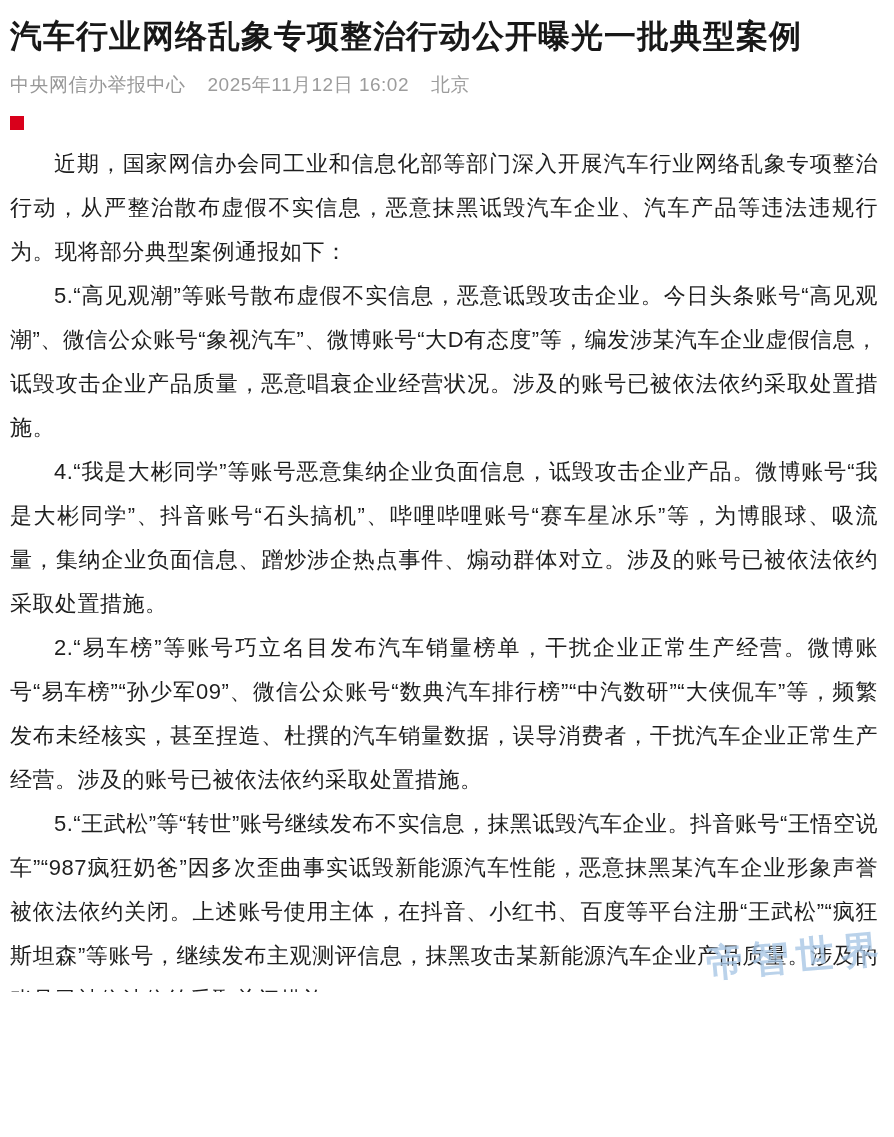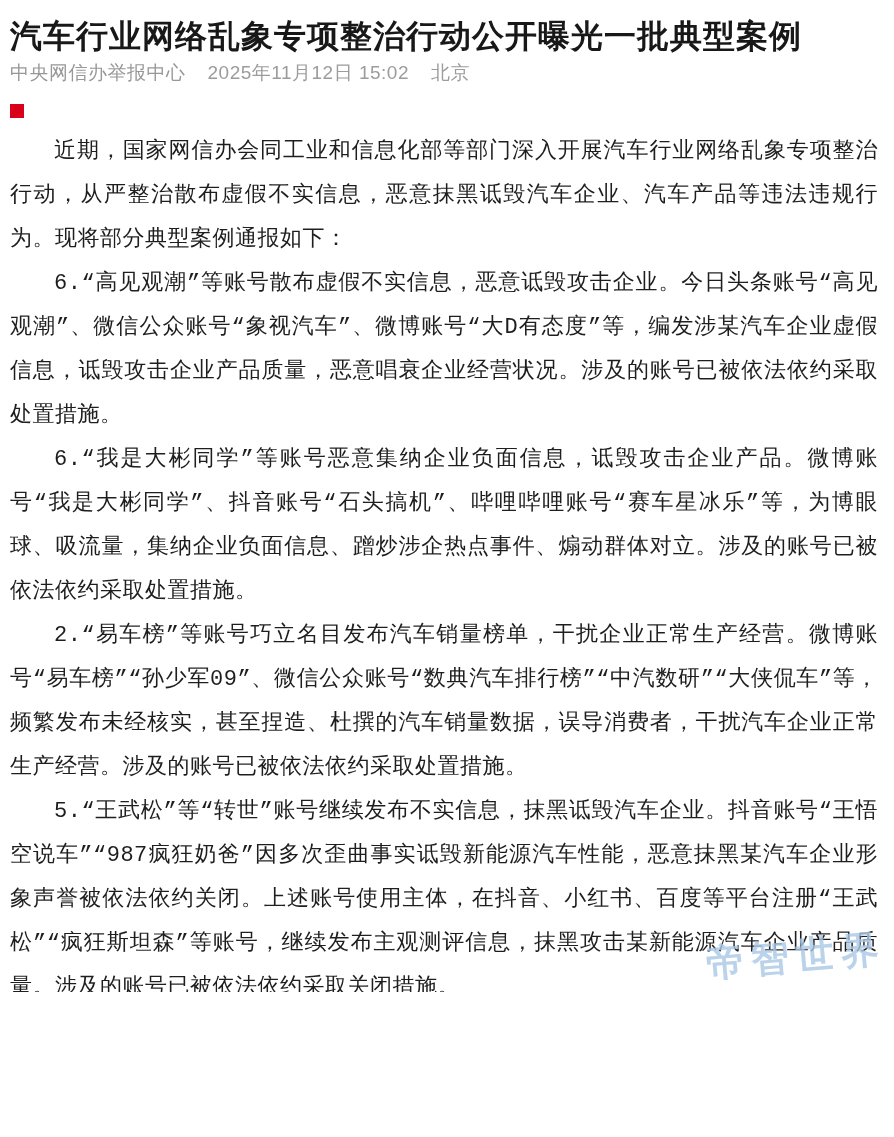--- a/index.html
+++ b/index.html
@@ -19,21 +19,21 @@
   }
   .title {
     margin: 0;
     font-size: 32px;
     line-height: 1.25;
     font-weight: 700;
     color: #181818;
     letter-spacing: 1px;
   }
   .byline {
-    margin-top: 4px;
+    margin-top: 16px;
     display: flex;
     align-items: flex-start;
     gap: 22px;
     font-size: 19px;
     color: #9c9c9c;
     letter-spacing: 0.5px;
   }
   .byline .author { color: #989898; }
   .marker {
     width: 14px;
@@ -43,21 +43,20 @@
   }
   .article-body { margin-top: 12px; }
   .article-body p {
     margin: 0;
     font-size: 22px;
     line-height: 44px;
     color: #1e1e1e;
     text-align: justify;
     text-indent: 2em;
     letter-spacing: 0.5px;
-    font-family: Liberation Mono, monospace;
   }
   .watermark {
     position: absolute;
     right: 8px;
     bottom: 10px;
     font-size: 38px;
     font-weight: 700;
     color: #aac8e6;
     letter-spacing: 7px;
     transform: rotate(-5deg);
@@ -68,29 +67,29 @@
 </style>
 </head>
 <body>
 
 <div class="page">
 
   <h1 class="title">汽车行业网络乱象专项整治行动公开曝光一批典型案例</h1>
 
   <div class="byline">
     <span class="author">中央网信办举报中心</span>
-    <span>2025年11月12日 15:02</span>
+    <span>2025年11月12日 16:02</span>
     <span>北京</span>
   </div>
 
   <div class="marker" style="background: rgb(217, 0, 27);"></div>
 
   <div class="article-body">
     <p>近期，国家网信办会同工业和信息化部等部门深入开展汽车行业网络乱象专项整治行动，从严整治散布虚假不实信息，恶意抹黑诋毁汽车企业、汽车产品等违法违规行为。现将部分典型案例通报如下：</p>
-    <p>6.“高见观潮”等账号散布虚假不实信息，恶意诋毁攻击企业。今日头条账号“高见观潮”、微信公众账号“象视汽车”、微博账号“大D有态度”等，编发涉某汽车企业虚假信息，诋毁攻击企业产品质量，恶意唱衰企业经营状况。涉及的账号已被依法依约采取处置措施。</p>
-    <p>6.“我是大彬同学”等账号恶意集纳企业负面信息，诋毁攻击企业产品。微博账号“我是大彬同学”、抖音账号“石头搞机”、哔哩哔哩账号“赛车星冰乐”等，为博眼球、吸流量，集纳企业负面信息、蹭炒涉企热点事件、煽动群体对立。涉及的账号已被依法依约采取处置措施。</p>
+    <p>5.“高见观潮”等账号散布虚假不实信息，恶意诋毁攻击企业。今日头条账号“高见观潮”、微信公众账号“象视汽车”、微博账号“大D有态度”等，编发涉某汽车企业虚假信息，诋毁攻击企业产品质量，恶意唱衰企业经营状况。涉及的账号已被依法依约采取处置措施。</p>
+    <p>4.“我是大彬同学”等账号恶意集纳企业负面信息，诋毁攻击企业产品。微博账号“我是大彬同学”、抖音账号“石头搞机”、哔哩哔哩账号“赛车星冰乐”等，为博眼球、吸流量，集纳企业负面信息、蹭炒涉企热点事件、煽动群体对立。涉及的账号已被依法依约采取处置措施。</p>
     <p>2.“易车榜”等账号巧立名目发布汽车销量榜单，干扰企业正常生产经营。微博账号“易车榜”“孙少军09”、微信公众账号“数典汽车排行榜”“中汽数研”“大侠侃车”等，频繁发布未经核实，甚至捏造、杜撰的汽车销量数据，误导消费者，干扰汽车企业正常生产经营。涉及的账号已被依法依约采取处置措施。</p>
     <p>5.“王武松”等“转世”账号继续发布不实信息，抹黑诋毁汽车企业。抖音账号“王悟空说车”“987疯狂奶爸”因多次歪曲事实诋毁新能源汽车性能，恶意抹黑某汽车企业形象声誉被依法依约关闭。上述账号使用主体，在抖音、小红书、百度等平台注册“王武松”“疯狂斯坦森”等账号，继续发布主观测评信息，抹黑攻击某新能源汽车企业产品质量。涉及的账号已被依法依约采取关闭措施。</p>
   </div>
 
   <div class="watermark" style="color: rgb(170, 200, 230);">帝智世界</div>
 
 </div>
 
 </body></html>

